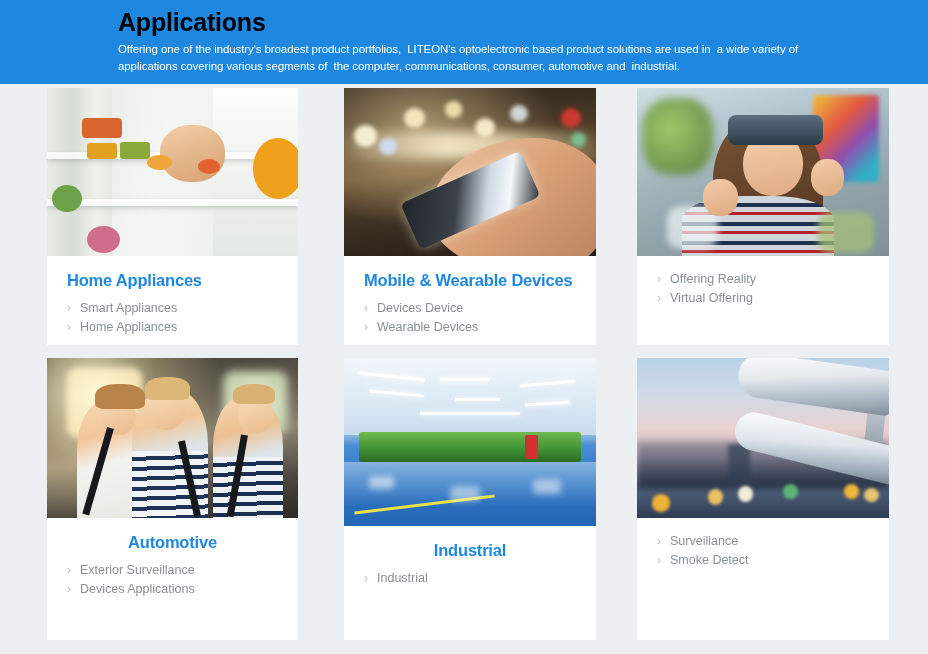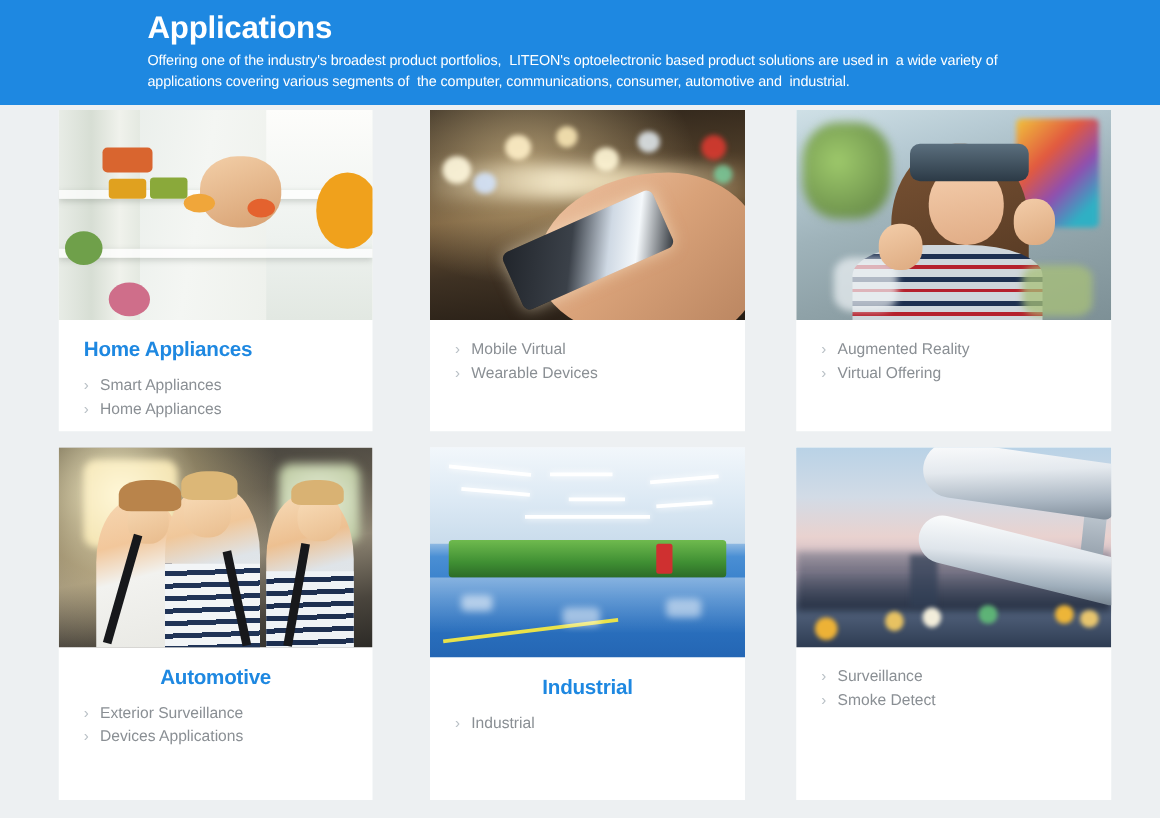--- a/index.html
+++ b/index.html
@@ -11,21 +11,21 @@
   }
   .page { position: relative; width: 928px; height: 654px; background: #edf0f2; }
 
   
   .hero {
     position: absolute; left: 0; top: 0; width: 928px; height: 84px;
     background: #1e88e1;
   }
   .hero-inner { position: absolute; left: 118px; top: 6px; width: 700px; }
   .hero-title {
-    color: #ffffff; font-size: 25px; font-weight: bold;
+    color: #000000; font-size: 25px; font-weight: bold;
     letter-spacing: -0.2px; line-height: 32px;
   }
   .hero-sub {
     color: #ffffff; font-size: 11.5px; line-height: 17px;
     margin-top: 3px; white-space: pre-wrap; letter-spacing: -0.1px;
   }
 
   
   .grid {
     position: absolute; left: 11px; top: 88px; width: 928px;
@@ -246,24 +246,25 @@
             <i style="left:40%;top:8%;width:7%;height:10%;background:rgba(255,236,186,.85);filter:blur(2px)"></i>
             <i style="left:52%;top:18%;width:8%;height:11%;background:rgba(255,246,214,.9);filter:blur(2px)"></i>
             <i style="left:66%;top:10%;width:7%;height:10%;background:rgba(238,248,255,.8);filter:blur(2px)"></i>
             <i style="right:6%;top:12%;width:8%;height:12%;background:rgba(226,58,48,.85);filter:blur(2px)"></i>
             <i style="right:4%;top:26%;width:6%;height:9%;background:rgba(120,210,160,.8);filter:blur(2px)"></i>
             <span class="hand"></span>
             <span class="phone"></span>
           </div>
         </div>
         <div class="body">
-          <ul class="links">
-            <li>
-              <span class="chev">›</span>
-              <span>Mobile Virtual</span>
+          <div class="card-title">Mobile &amp; Wearable Devices</div>
+          <ul class="links">
+            <li>
+              <span class="chev">›</span>
+              <span>Devices Device</span>
             </li>
             <li>
               <span class="chev">›</span>
               <span>Wearable Devices</span>
             </li>
           </ul>
         </div>
       </div>
 
       <div class="card c2">
@@ -278,21 +279,21 @@
             <i style="left:12%;bottom:4%;width:20%;height:26%;background:rgba(240,244,246,.7);filter:blur(3px);border-radius:30%"></i>
             <i style="right:6%;bottom:2%;width:22%;height:24%;background:rgba(168,192,120,.75);filter:blur(3px);border-radius:26%"></i>
             <i style="left:26%;top:54%;width:14%;height:22%;background:linear-gradient(160deg,#f3cda9,#ddaa80);border-radius:46%"></i>
             <i style="right:18%;top:42%;width:13%;height:22%;background:linear-gradient(160deg,#f3cda9,#ddaa80);border-radius:46%"></i>
           </div>
         </div>
         <div class="body">
           <ul class="links">
             <li>
               <span class="chev">›</span>
-              <span>Augmented Reality</span>
+              <span>Offering Reality</span>
             </li>
             <li>
               <span class="chev">›</span>
               <span>Virtual Offering</span>
             </li>
           </ul>
         </div>
       </div>
     </div>
 

